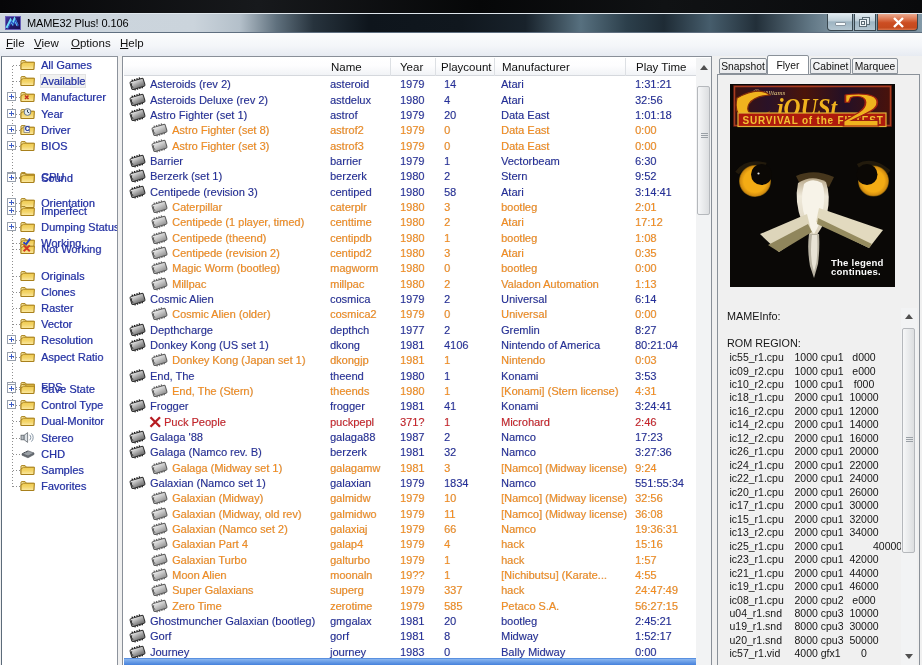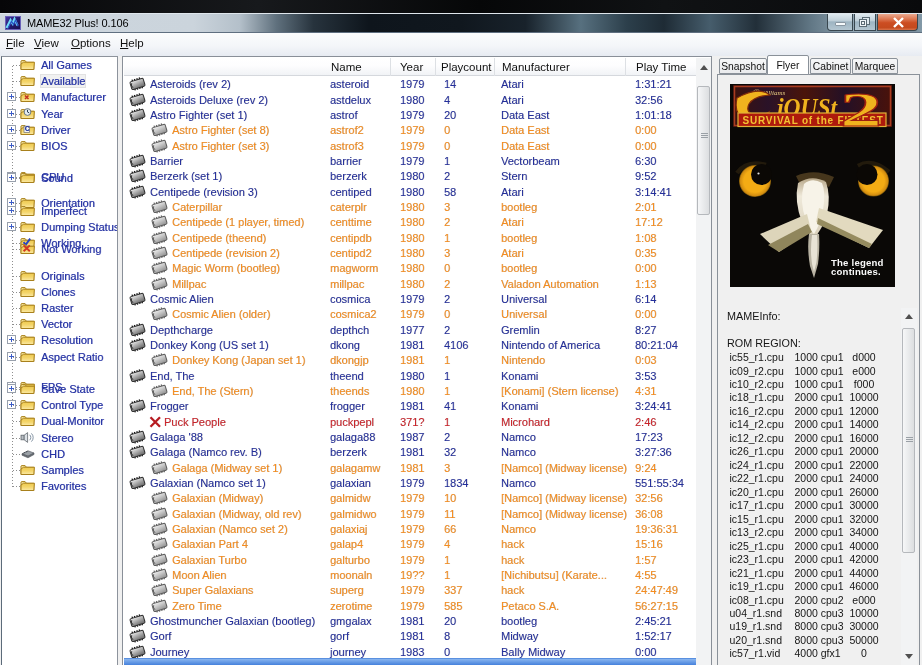--- a/index.html
+++ b/index.html
@@ -1414,21 +1414,21 @@
 <div class="abs romline" style="left:794.5px;top:499.2px">2000 cpu1</div>
 <div class="abs romline" style="left:849px;top:499.2px;width:30px;text-align:center">30000</div>
 <div class="abs romline" style="left:729.5px;top:512.6px">ic15_r1.cpu</div>
 <div class="abs romline" style="left:794.5px;top:512.6px">2000 cpu1</div>
 <div class="abs romline" style="left:849px;top:512.6px;width:30px;text-align:center">32000</div>
 <div class="abs romline" style="left:729.5px;top:526.1px">ic13_r2.cpu</div>
 <div class="abs romline" style="left:794.5px;top:526.1px">2000 cpu1</div>
 <div class="abs romline" style="left:849px;top:526.1px;width:30px;text-align:center">34000</div>
 <div class="abs romline" style="left:729.5px;top:539.6px">ic25_r1.cpu</div>
 <div class="abs romline" style="left:794.5px;top:539.6px">2000 cpu1</div>
-<div class="abs romline" style="left:849px;top:539.6px;width:30px;text-align:center">40000</div>
+<div class="abs romline" style="left:873px;top:539.6px;width:30px;text-align:left">40000</div>
 <div class="abs romline" style="left:729.5px;top:553.0px">ic23_r1.cpu</div>
 <div class="abs romline" style="left:794.5px;top:553.0px">2000 cpu1</div>
 <div class="abs romline" style="left:849px;top:553.0px;width:30px;text-align:center">42000</div>
 <div class="abs romline" style="left:729.5px;top:566.5px">ic21_r1.cpu</div>
 <div class="abs romline" style="left:794.5px;top:566.5px">2000 cpu1</div>
 <div class="abs romline" style="left:849px;top:566.5px;width:30px;text-align:center">44000</div>
 <div class="abs romline" style="left:729.5px;top:580.0px">ic19_r1.cpu</div>
 <div class="abs romline" style="left:794.5px;top:580.0px">2000 cpu1</div>
 <div class="abs romline" style="left:849px;top:580.0px;width:30px;text-align:center">46000</div>
 <div class="abs romline" style="left:729.5px;top:593.5px">ic08_r1.cpu</div>

